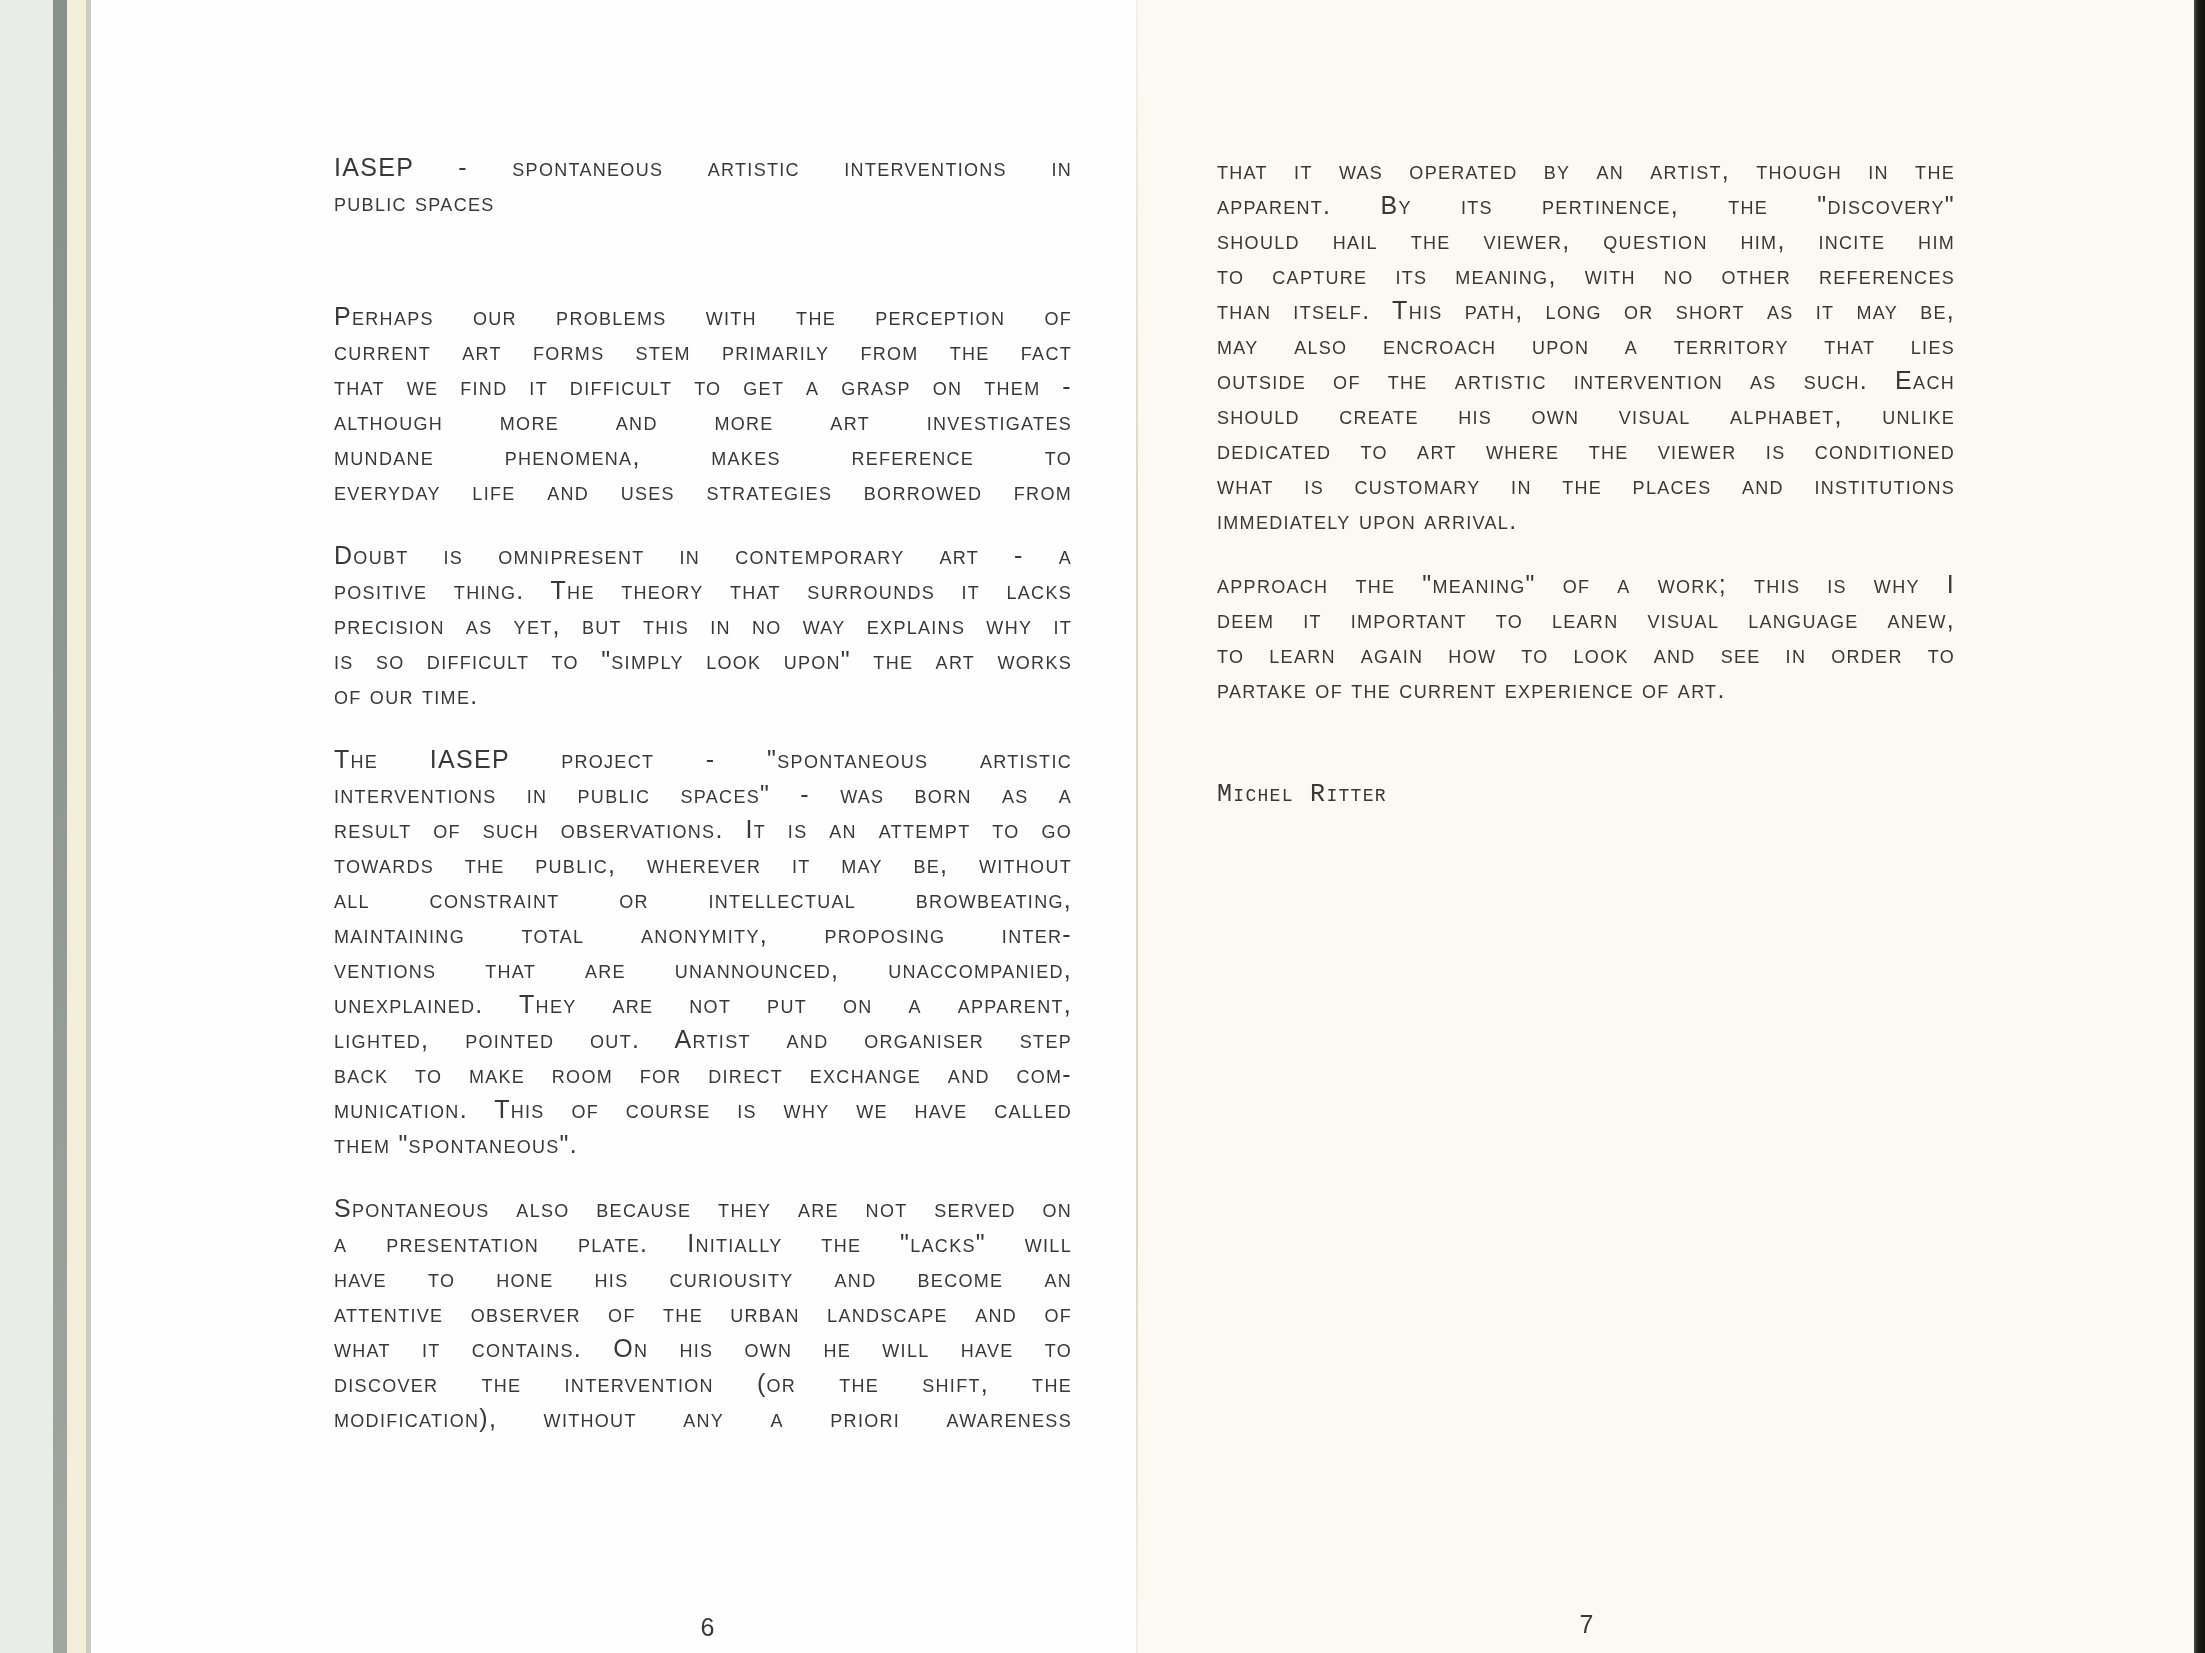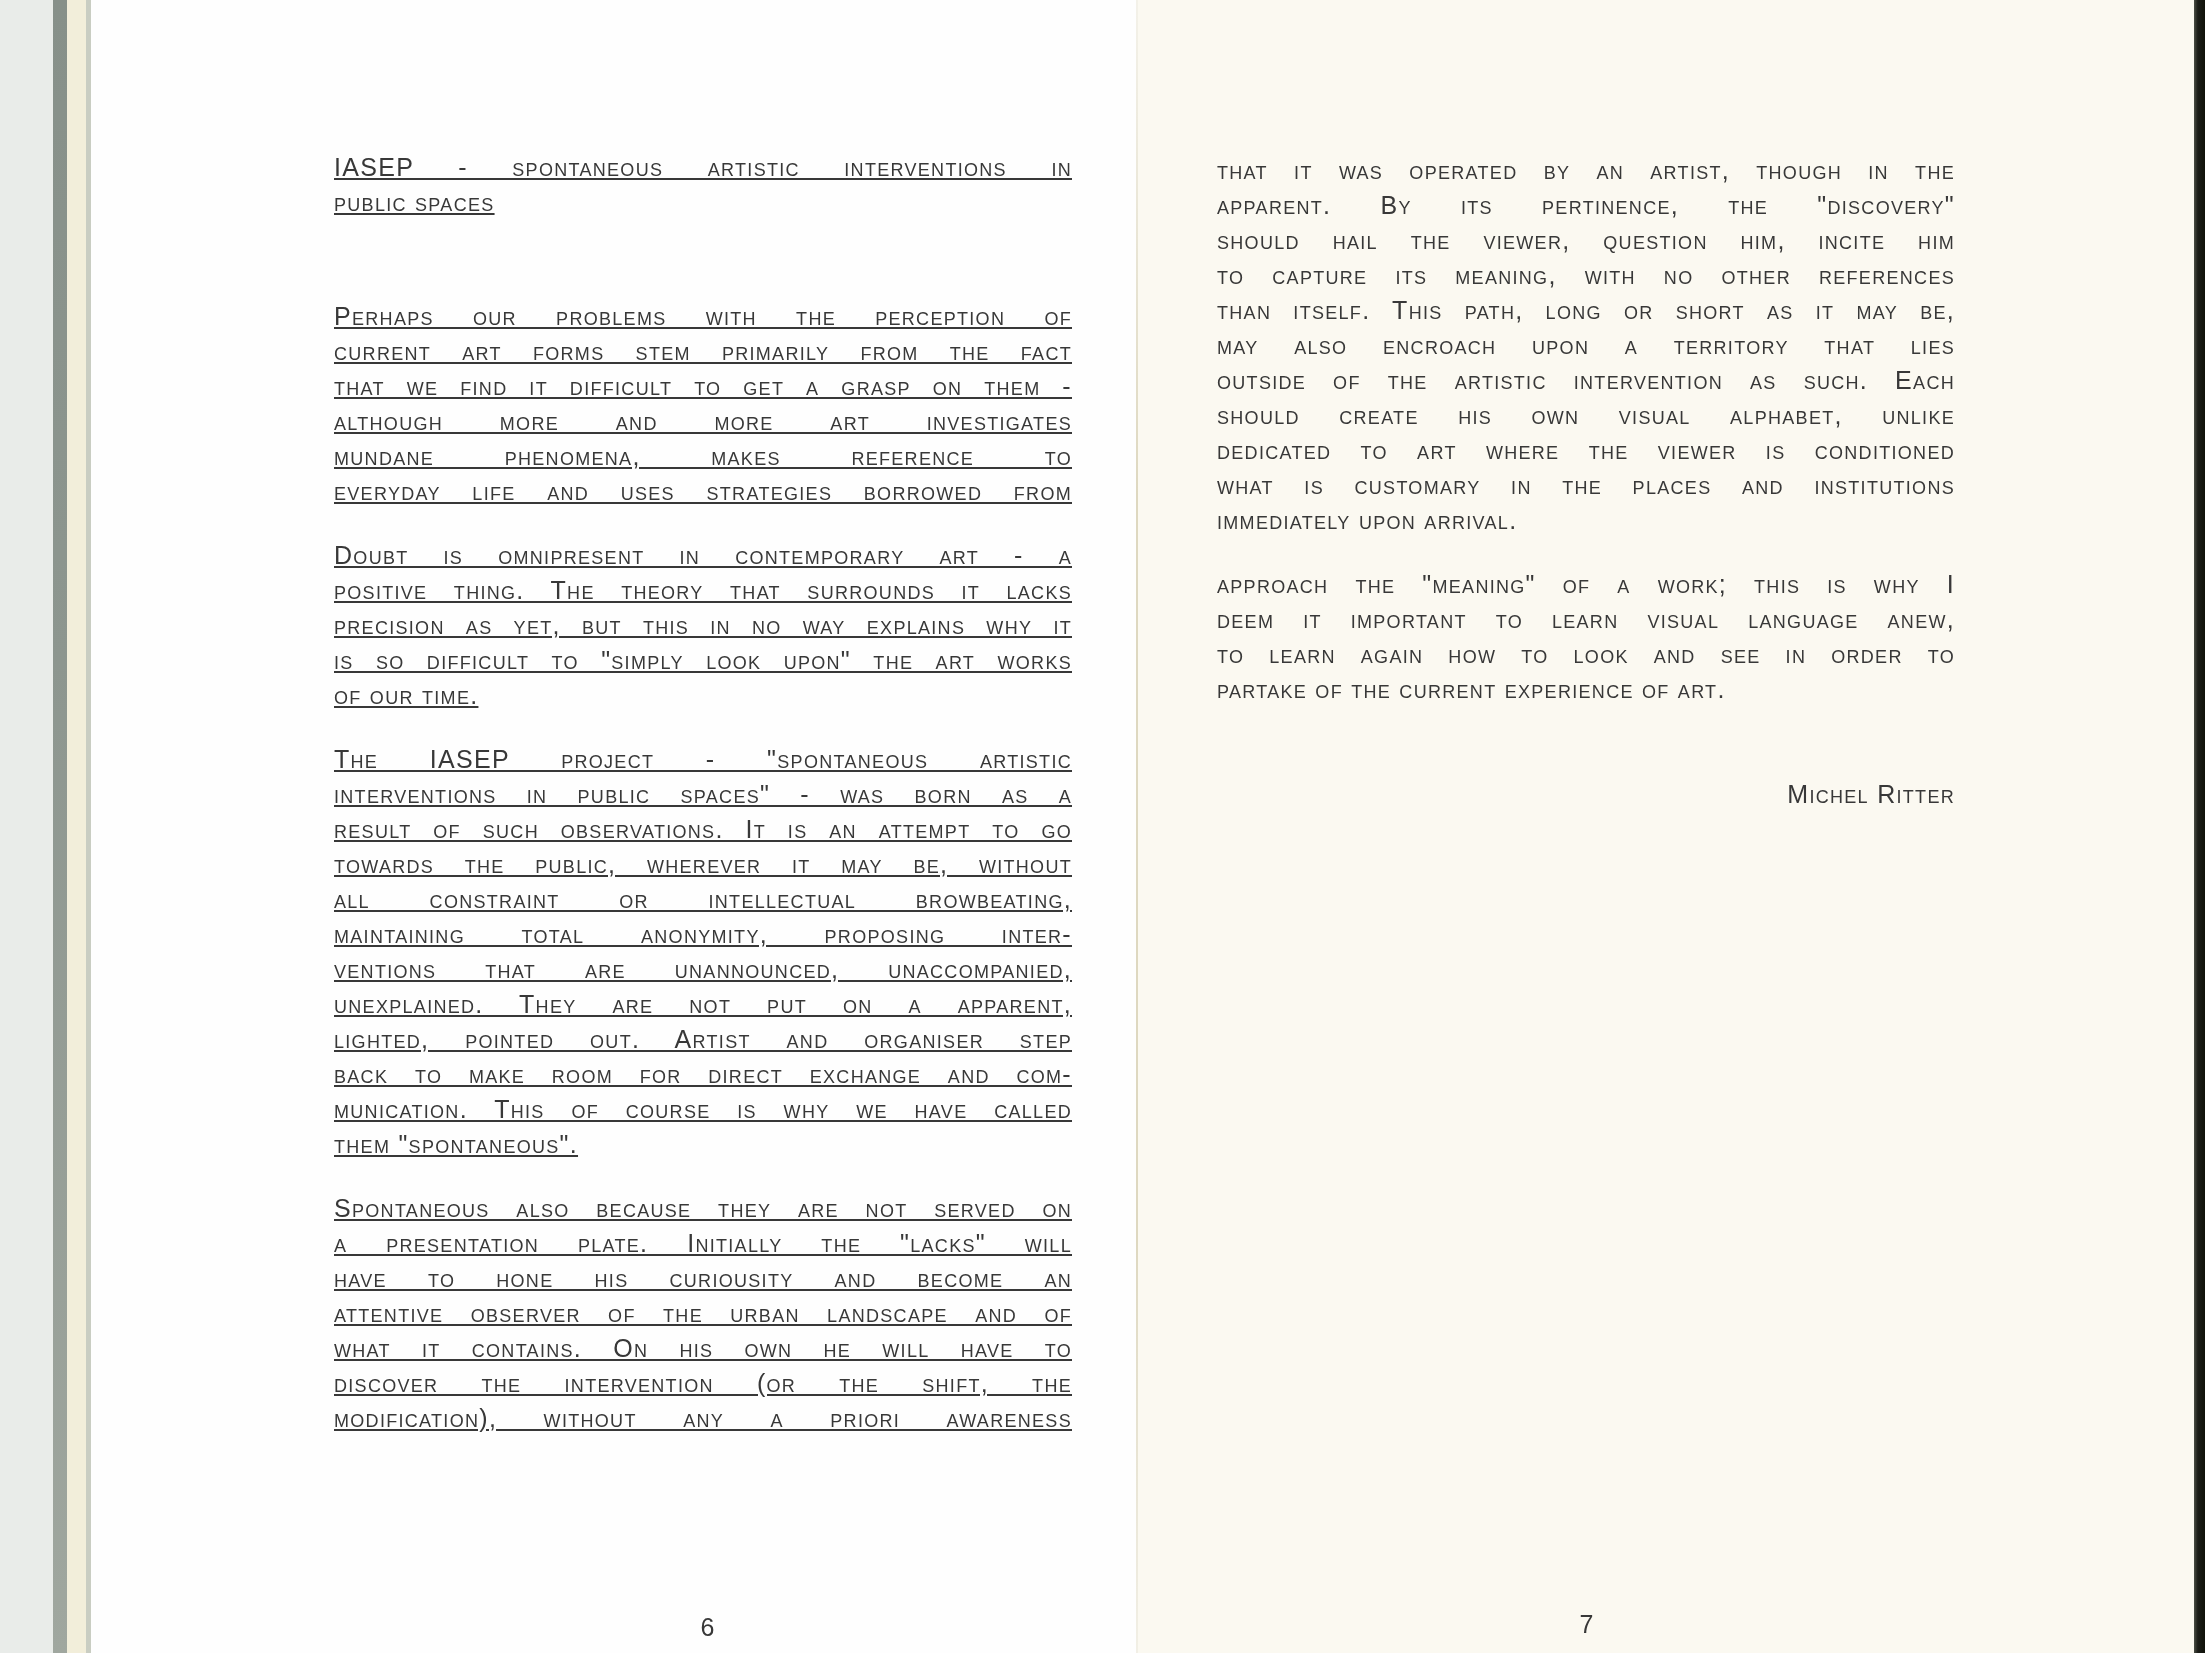--- a/index.html
+++ b/index.html
@@ -32,39 +32,40 @@
   
   .page-column {
     position: absolute;
     width: 738px;
     color: var(--text, #383838);
     font-size: 25px;
     line-height: 35px;
     font-variant: small-caps;
     letter-spacing: 1.3px;
   }
-  .col-left  { left: 334px;  top: 150px; text-decoration: underline; }
+  .col-left  { left: 334px;  top: 150px; }
   .col-right { left: 1217px; top: 153px; }
 
   .para { margin: 0 0 29px 0; }
   .para.heading { margin-bottom: 79px; }
 
   .line {
     text-align: justify;
     text-align-last: justify;
     white-space: nowrap;
     overflow: hidden;
   }
   .line.last {
     text-align-last: left;
   }
 
   .signature {
     margin-top: 70px;
-    text-align: right;
+    text-align: left;
+    font-family: Liberation Mono, monospace;
   }
 
   .page-number {
     position: absolute;
     width: 68px;
     text-align: center;
     color: var(--text, #383838);
     font-size: 25px;
     line-height: 35px;
     letter-spacing: 0.9px;

